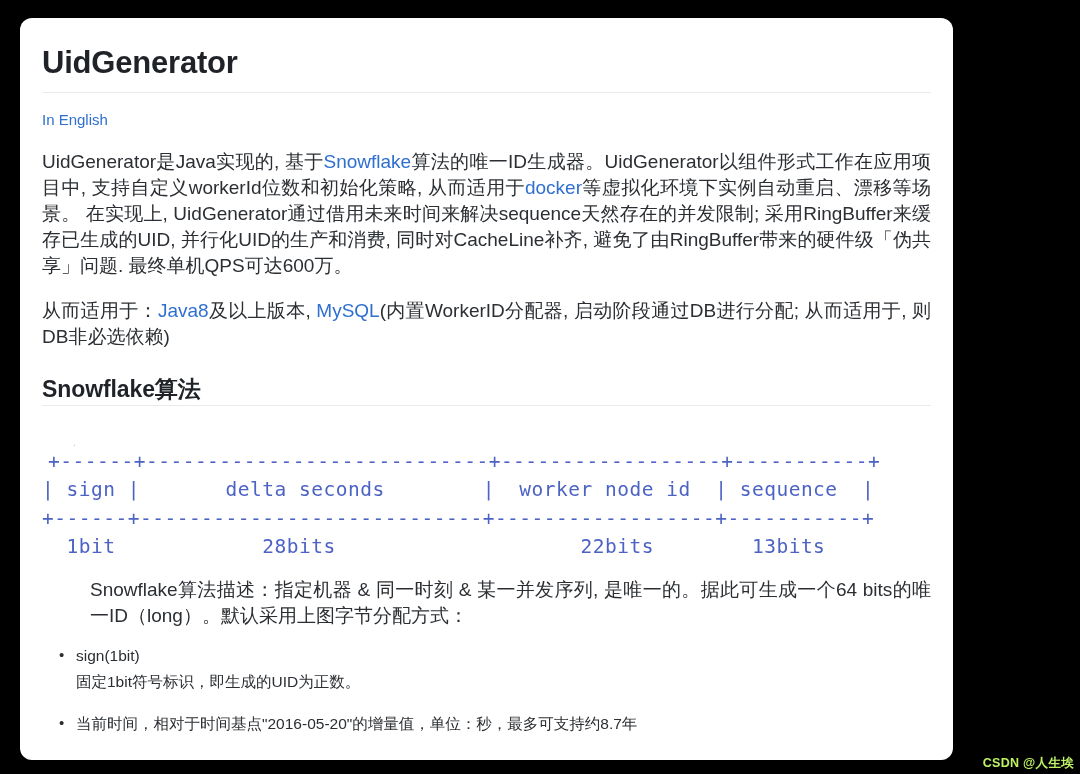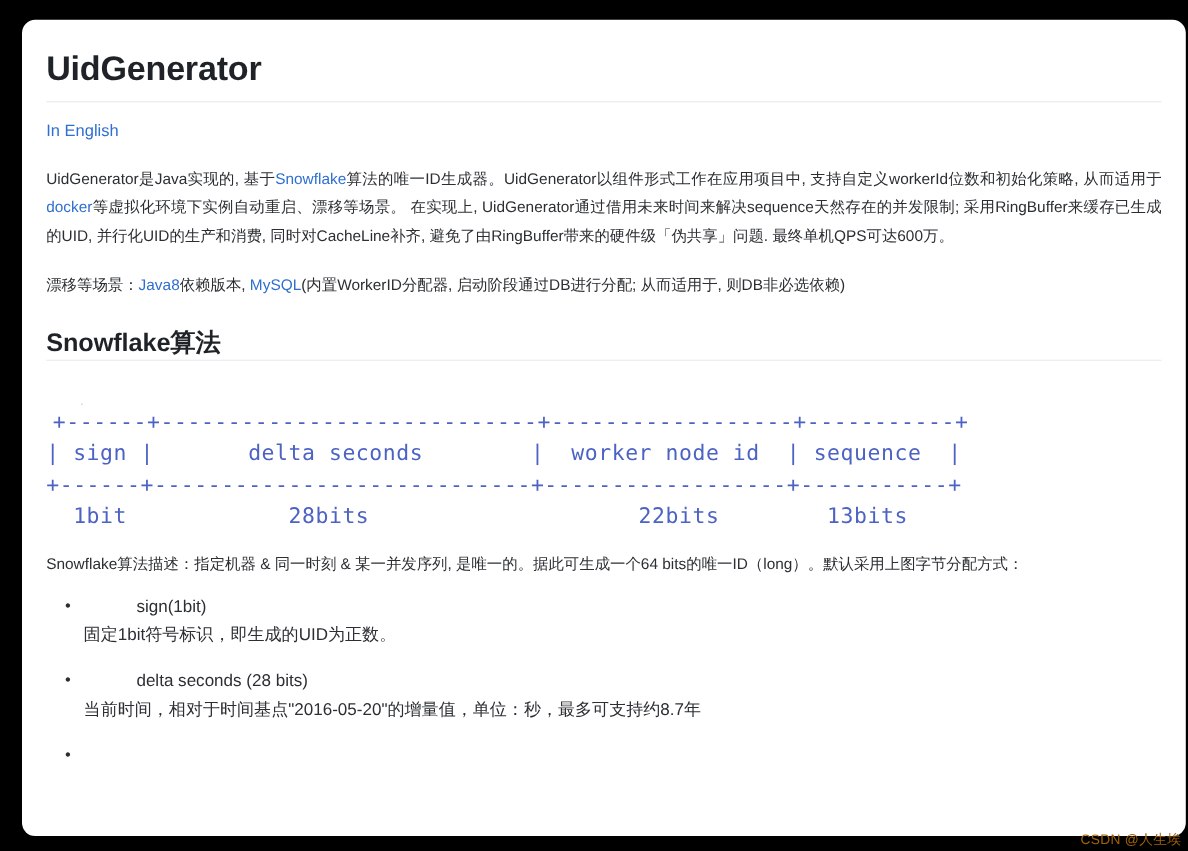--- a/index.html
+++ b/index.html
@@ -14,21 +14,21 @@
   }
   body {
     font-family: "Liberation Sans", "DejaVu Sans", sans-serif;
     -webkit-font-smoothing: antialiased;
   }
 
   .page-card {
     position: absolute;
     left: 20px;
     top: 18px;
-    width: 1058px;
+    width: 933px;
     height: 742px;
     background: #ffffff;
     border-radius: 12px;
     overflow: hidden;
     padding: 0 22px;
   }
 
   .content {
     padding: 10px 0 0 0;
   }
@@ -54,21 +54,21 @@
     border-bottom: 1px solid #e8eaed;
   }
 
   a.link, .link {
     color: #2f6fd0;
     text-decoration: none;
     cursor: pointer;
   }
 
   p.para {
-    font-size: 14px;
+    font-size: 19px;
     line-height: 26px;
     color: #2b2f33;
     margin: 19px 0 0 0;
     text-align: justify;
     text-justify: inter-character;
   }
 
   p.inenglish {
     font-size: 15px;
     margin: 17px 0 0 0;
@@ -110,65 +110,65 @@
   }
   ul.bullets > li:first-child { margin-top: 4px; }
   ul.bullets > li::before {
     content: "•";
     position: absolute;
     left: -17px;
     top: -1px;
     font-size: 15px;
     color: #2b2f33;
   }
-  .li-title { display: block; margin-left: 48px; }
+  .li-title { display: block; }
   .li-desc  { display: block; }
 
   .watermark {
     position: absolute;
     right: 6px;
     bottom: 2px;
     font-size: 12.5px;
-    color: #a16207;
+    color: #bef264;
     letter-spacing: 0.3px;
     white-space: nowrap;
+    font-weight: bold;
   }
 </style>
 </head>
 <body>
 
 <div class="page-card">
   <div class="content">
 
     <h1 class="doc-title">UidGenerator</h1>
 
     <p class="inenglish">
       <a class="link" href="#">In English</a>
     </p>
 
     <p class="para"><span>UidGenerator是Java实现的, 基于</span><a class="link" href="#">Snowflake</a><span>算法的唯一ID生成器。UidGenerator以组件形式工作在应用项目中, 支持自定义workerId位数和初始化策略, 从而适用于</span><a class="link" href="#">docker</a><span>等虚拟化环境下实例自动重启、漂移等场景。 在实现上, UidGenerator通过借用未来时间来解决sequence天然存在的并发限制; 采用RingBuffer来缓存已生成的UID, 并行化UID的生产和消费, 同时对CacheLine补齐, 避免了由RingBuffer带来的硬件级「伪共享」问题. 最终单机QPS可达600万。</span></p>
 
-    <p class="para"><span>漂移等场景：</span><a class="link" href="#">Java8</a><span>依赖版本, </span><a class="link" href="#">MySQL</a><span>(内置WorkerID分配器, 启动阶段通过DB进行分配; 从而适用于, 则DB非必选依赖)</span></p>
+    <p class="para"><span>从而适用于：</span><a class="link" href="#">Java8</a><span>及以上版本, </span><a class="link" href="#">MySQL</a><span>(内置WorkerID分配器, 启动阶段通过DB进行分配; 从而适用于, 则DB非必选依赖)</span></p>
 
     <h2 class="section-title">Snowflake算法</h2>
 
     <div class="ascii-block"><span class="dot">.</span><span class="ascii-inner">+------+----------------------------+------------------+-----------+
 | sign |       delta seconds        |  worker node id  | sequence  |
 +------+----------------------------+------------------+-----------+
   1bit            28bits                    22bits        13bits</span></div>
 
-    <p class="para" style="margin-top:9px;">Snowflake算法描述：指定机器 &amp; 同一时刻 &amp; 某一并发序列, 是唯一的。据此可生成一个64 bits的唯一ID（long）。默认采用上图字节分配方式：</p>
+    <p class="para" style="margin-top:9px;margin-left:48px;">Snowflake算法描述：指定机器 &amp; 同一时刻 &amp; 某一并发序列, 是唯一的。据此可生成一个64 bits的唯一ID（long）。默认采用上图字节分配方式：</p>
 
     <ul class="bullets">
       <li>
         <span class="li-title">sign(1bit)</span>
         <span class="li-desc">固定1bit符号标识，即生成的UID为正数。</span>
       </li>
       <li>
-        <span class="li-title">delta seconds (28 bits)</span>
         <span class="li-desc">当前时间，相对于时间基点"2016-05-20"的增量值，单位：秒，最多可支持约8.7年</span>
       </li>
       <li>
       </li>
 
     </ul>
 
   </div>
 </div>
 

